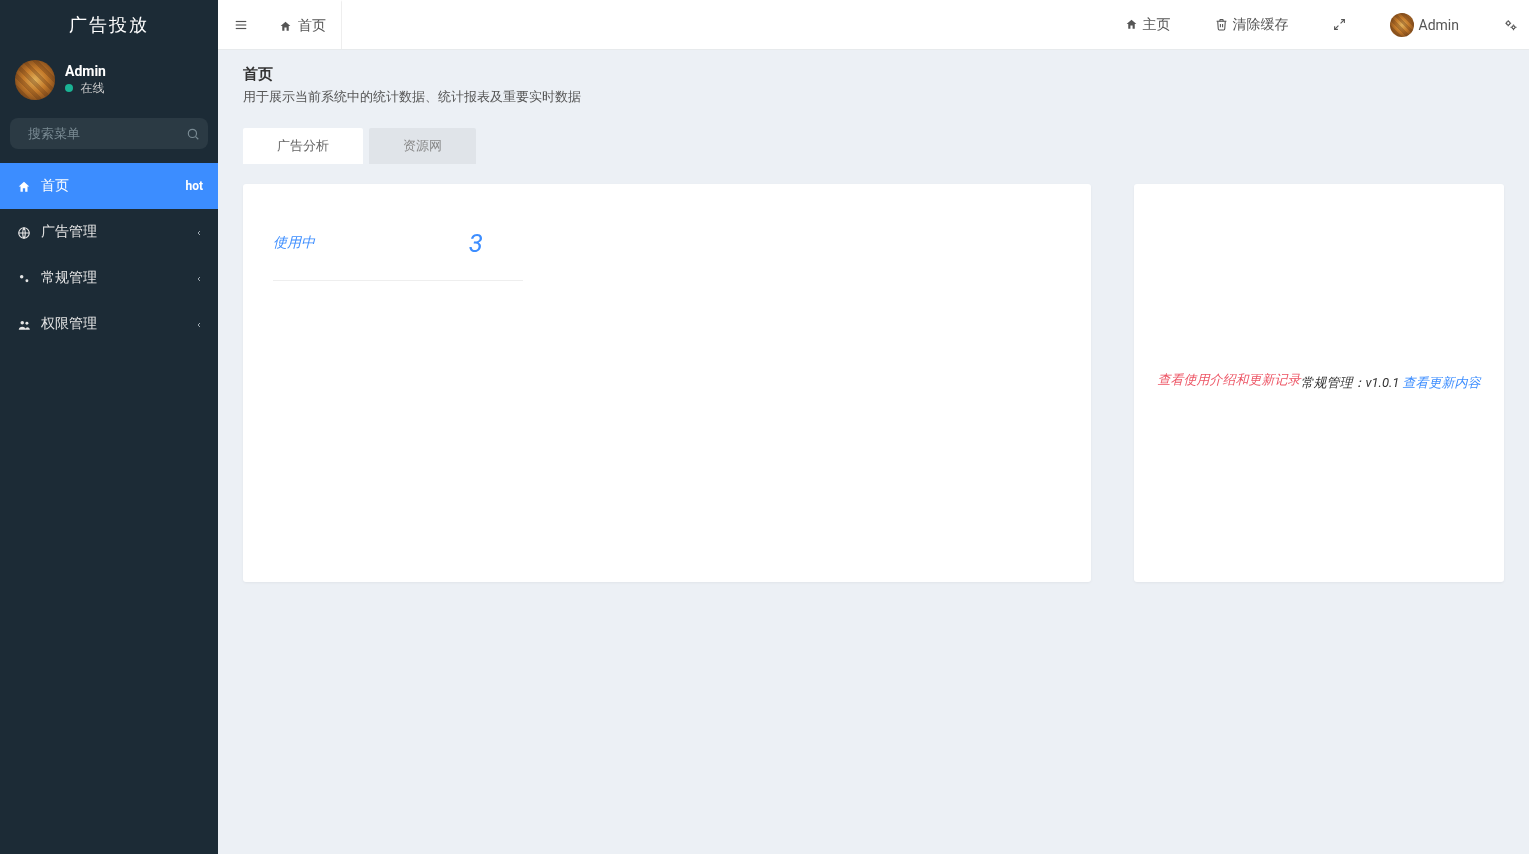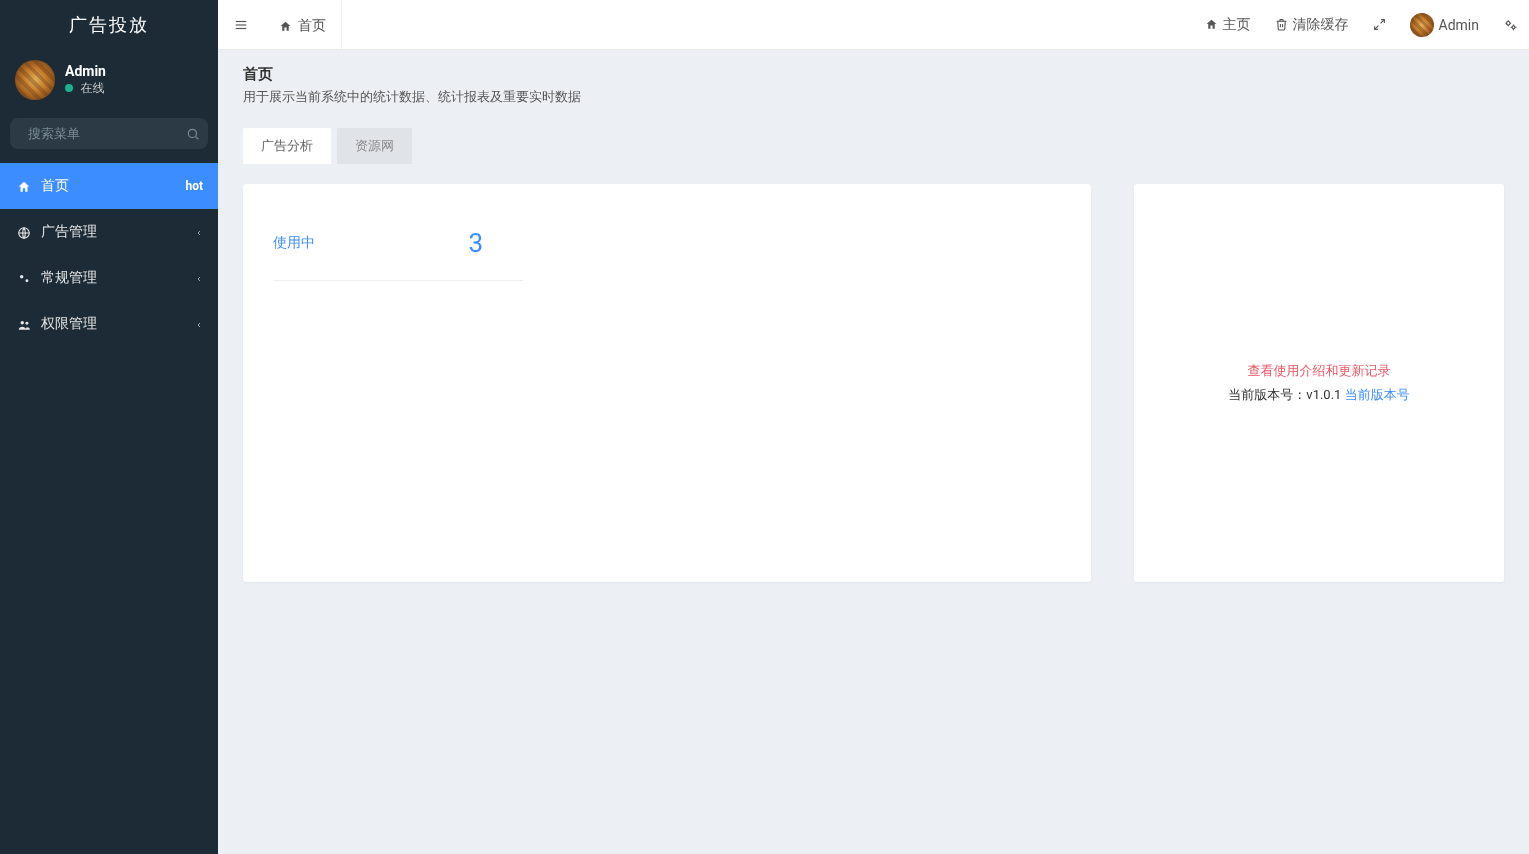--- a/index.html
+++ b/index.html
@@ -149,20 +149,21 @@
       cursor: pointer;
       color: #555;
     }
     .tab-item.active { background: #fff; border-top: 2px solid transparent; }
     .tab-item .ti-icon { margin-right: 6px; font-size: 13px; }
     .topbar-right {
       margin-left: auto;
       display: flex;
       align-items: flex-start;
       height: 100%;
+      gap: 20px;
     }
     .topbar-link {
       padding: 0 12px;
       height: 100%;
       display: flex;
       align-items: center;
       color: #555;
       cursor: pointer;
       gap: 5px;
     }
@@ -198,52 +199,52 @@
     .page-desc {
       font-size: 13px;
       color: #555;
     }
     .tabs-row {
       display: flex;
       margin: 12px 25px 0;
       gap: 6px;
     }
     .content-tab {
-      padding: 9px 18px;
+      padding: 9px 34px;
       background: #e0e4e9;
       color: #888;
       font-size: 13px;
       cursor: pointer;
       border-radius: 2px 2px 0 0;
       text-align: right;
     }
     .content-tab.active {
       background: #fff;
       color: #666;
     }
     .panels {
       display: flex;
       padding: 20px 25px;
       gap: 7px;
+      font-style: italic;
     }
     .panel {
       background: #fff;
       border-radius: 3px;
       box-shadow: 0 1px 3px rgba(0,0,0,0.05);
     }
     .panel-left {
       flex: 1;
       min-height: 398px;
       padding: 30px;
     }
     .panel-right {
       width: 370px;
       min-height: 398px;
       display: flex;
-      flex-direction: column;
       align-items: center;
       justify-content: center;
       text-align: center;
       padding: 20px;
       margin-left: 36px;
     }
     .stat-row {
       display: flex;
       align-items: center;
       justify-content: space-between;
@@ -439,20 +440,20 @@
           <div class="stat-row">
             <span class="stat-label">使用中</span>
             <span class="stat-value">3</span>
           </div>
         </div>
         <div class="panel panel-right">
           <div class="intro-link">
             <span>查看使用介绍和更新记录</span>
           </div>
           <div class="version-row">
-            <span>当前版本号：</span><span>v1.0.1</span>
-            <a>当前版本号</a>
+            <span>常规管理：</span><span>v1.0.1</span>
+            <a>查看更新内容</a>
           </div>
         </div>
       </div>
     </div>
   </div>
 </div>
 
 </body></html>

